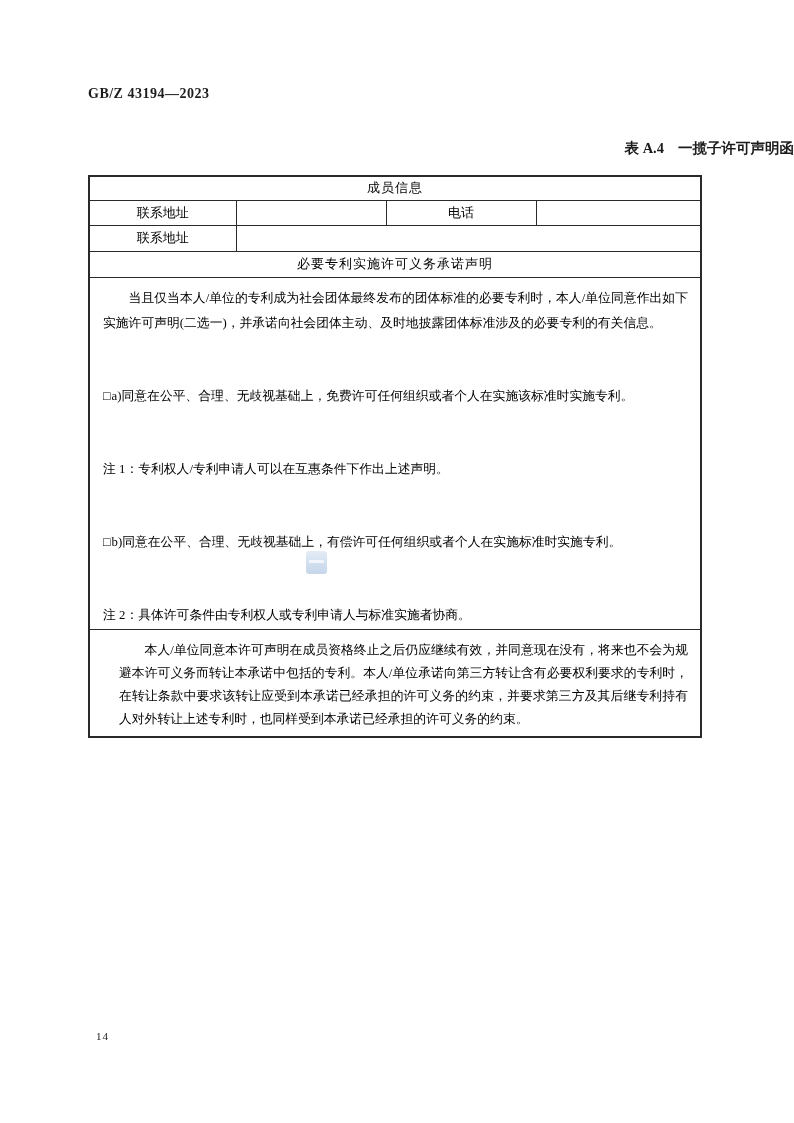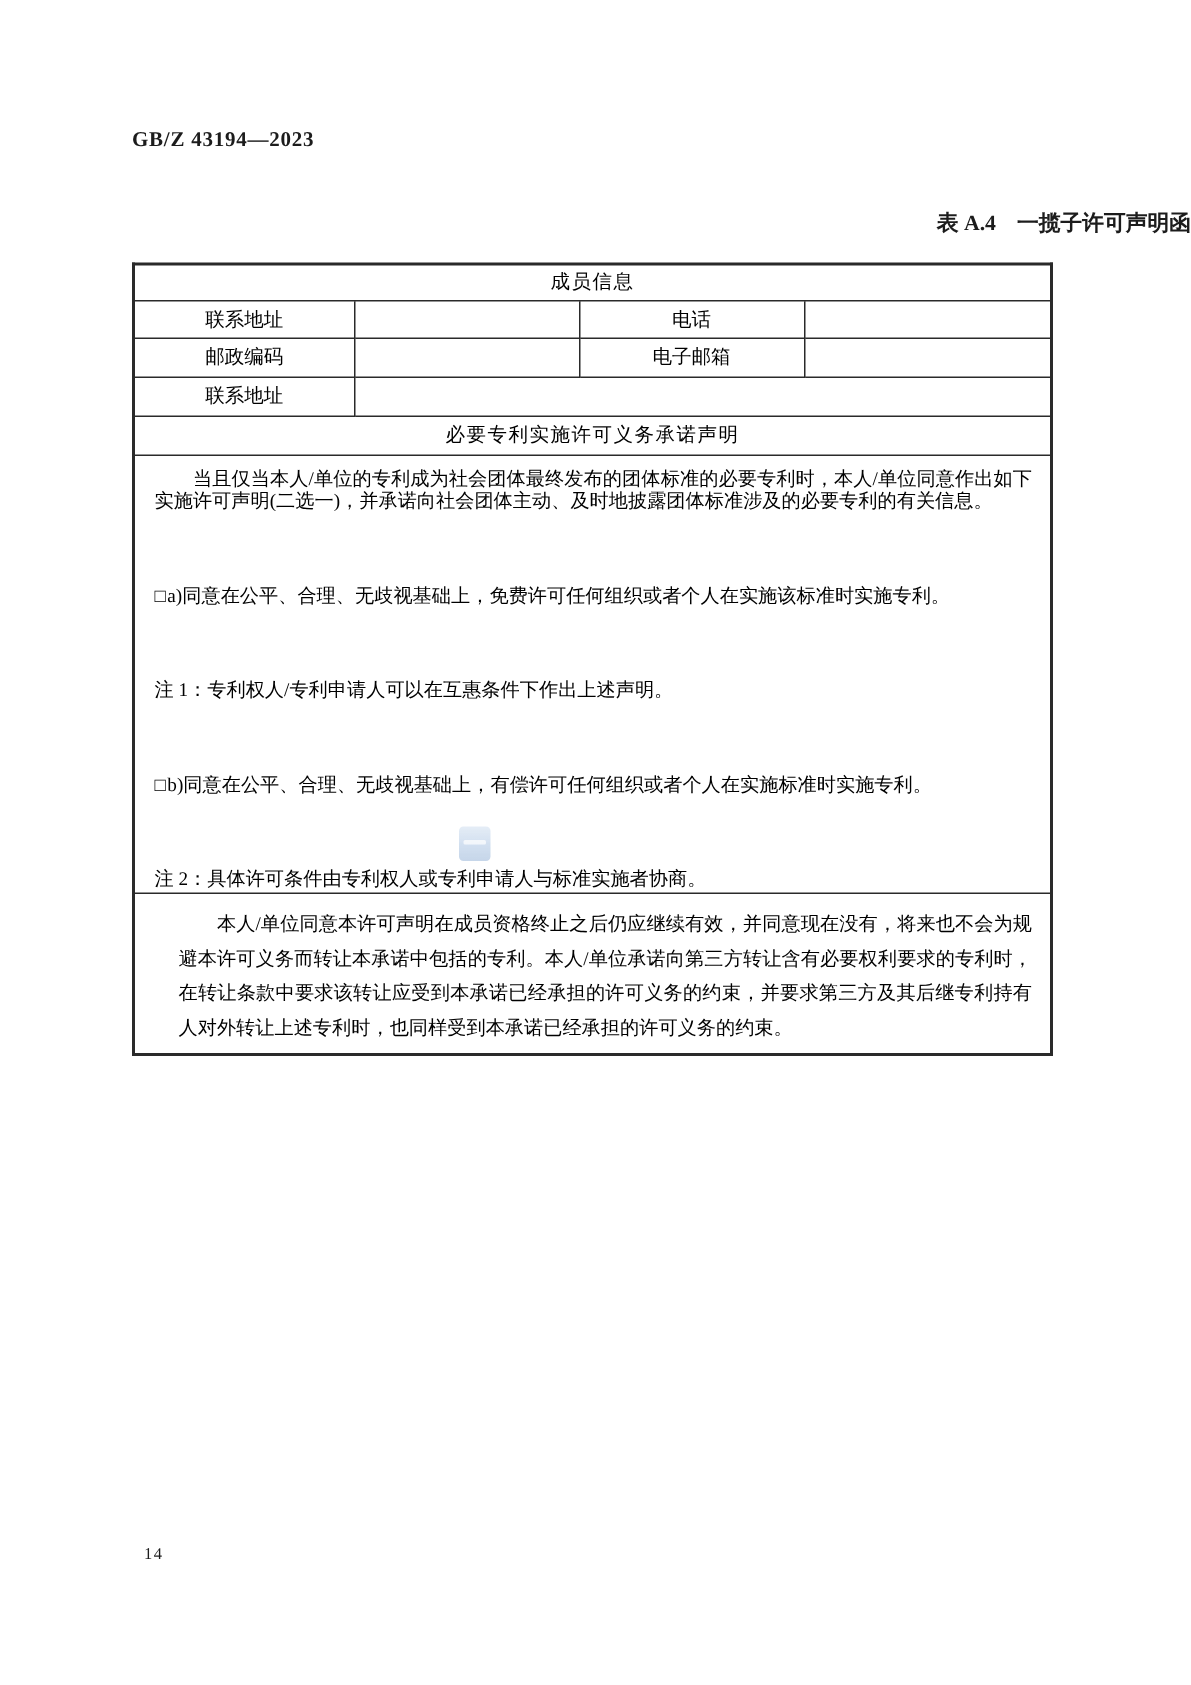--- a/index.html
+++ b/index.html
@@ -61,21 +61,21 @@
   tr.r-header td { font-size: 13px; letter-spacing: 1px; }
 
   td.block {
     text-align: left;
     vertical-align: top;
     padding: 0;
   }
   .decl-wrap {
     padding: 8px 12px 0 13px;
     font-size: 12.8px;
-    line-height: 15px;
+    line-height: 25px;
     text-align: justify;
   }
   .decl-intro { text-indent: 2em; margin-bottom: 2px; }
   .decl-line { margin-bottom: 1px; white-space: nowrap; margin-top: 48px; }
   .checkbox {
     display: inline-block;
     font-size: 12.5px;
     margin-right: 1px;
     cursor: pointer;
   }
@@ -156,26 +156,20 @@
         <tr class="r-header" style="height:24px">
       <td colspan="4">成员信息</td>
     </tr>
     <tr style="height:25px">
       <td>联系地址</td>
       <td></td>
       <td>电话</td>
       <td></td>
     </tr>
     <tr style="height:26px">
-      <td>邮政编码</td>
-      <td></td>
-      <td>电子邮箱</td>
-      <td></td>
-    </tr>
-    <tr style="height:26px">
       <td>联系地址</td>
       <td colspan="3"></td>
     </tr>
     <tr class="r-header" style="height:26px">
       <td colspan="4">必要专利实施许可义务承诺声明</td>
     </tr>
     <tr style="height:142px">
       <td colspan="4" class="block">
         <div class="decl-wrap">
           <div class="decl-intro">当且仅当本人/单位的专利成为社会团体最终发布的团体标准的必要专利时，本人/单位同意作出如下实施许可声明(二选一)，并承诺向社会团体主动、及时地披露团体标准涉及的必要专利的有关信息。</div>

